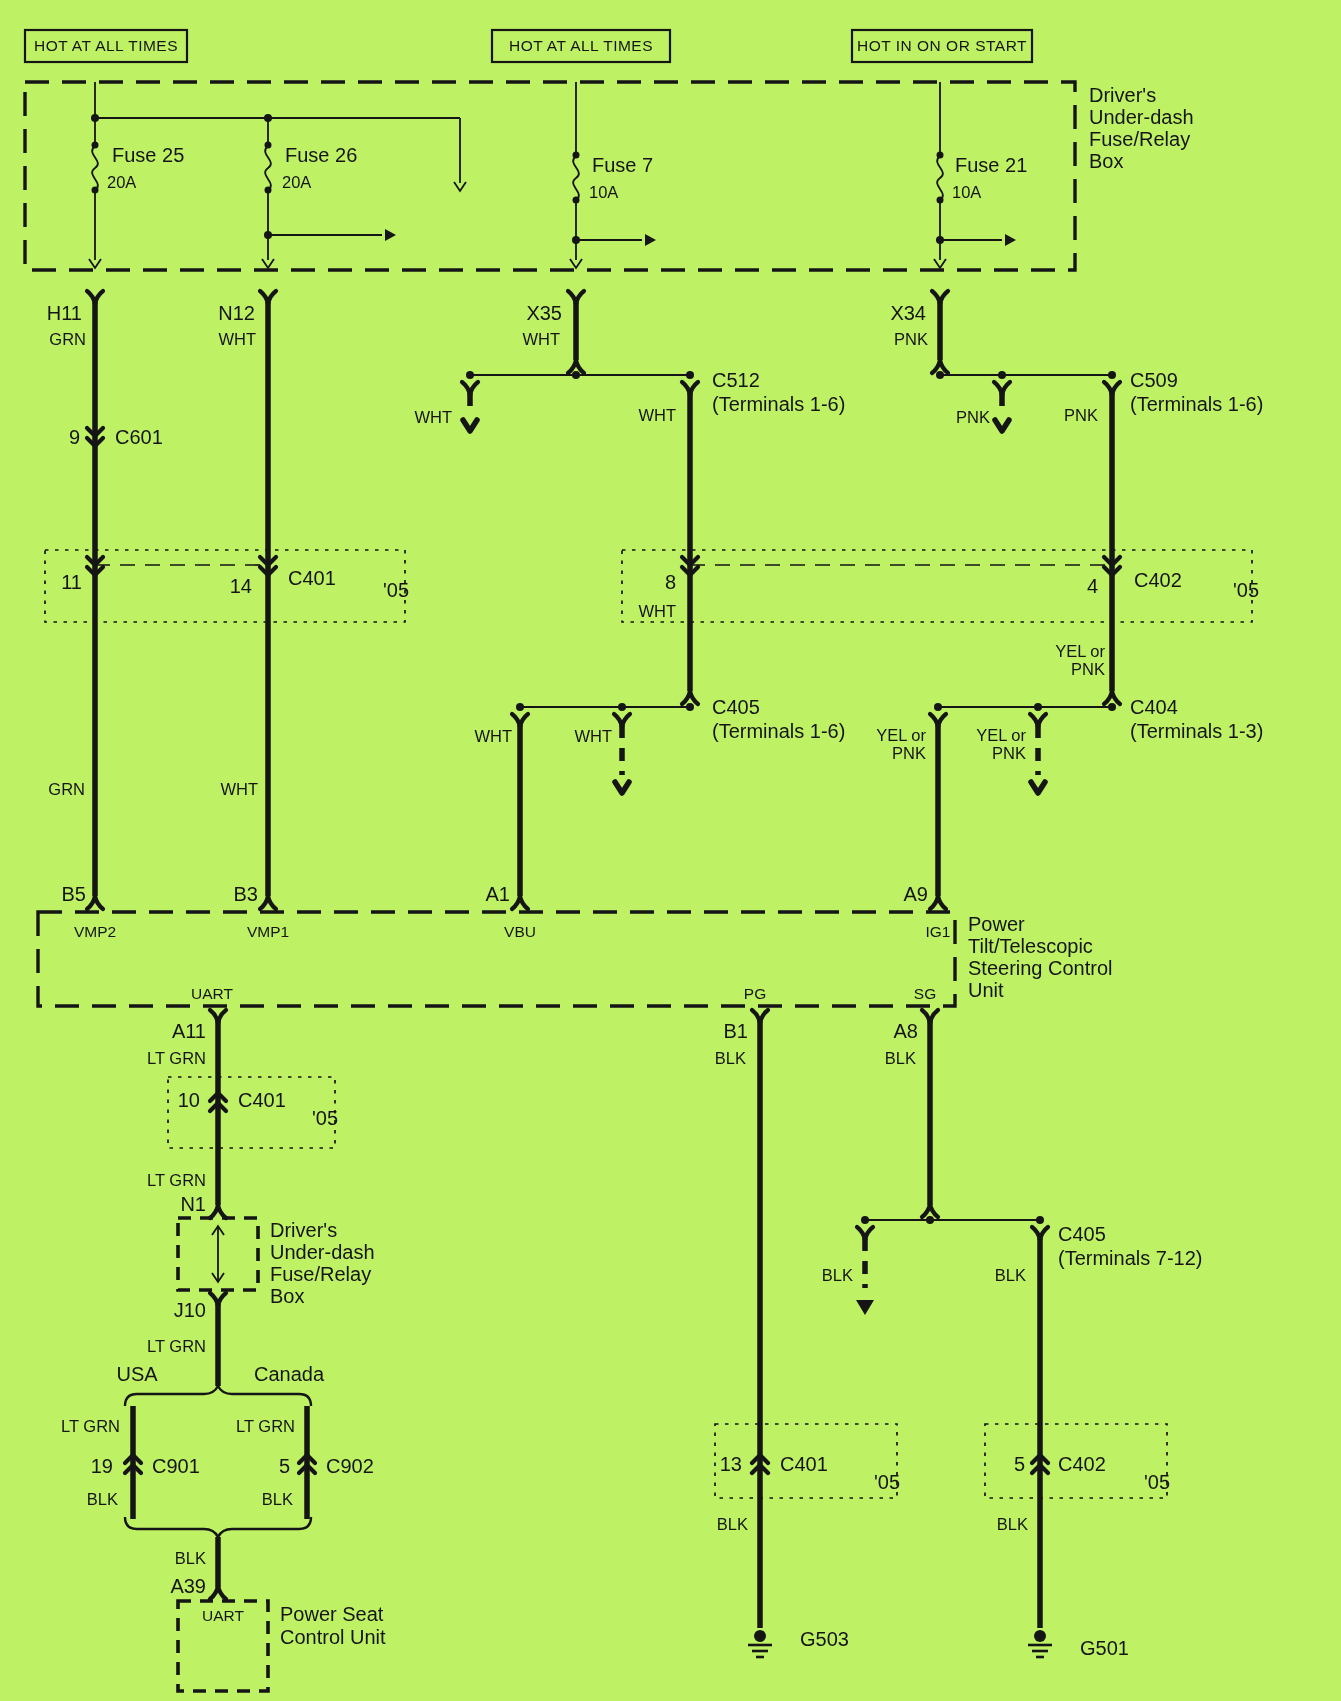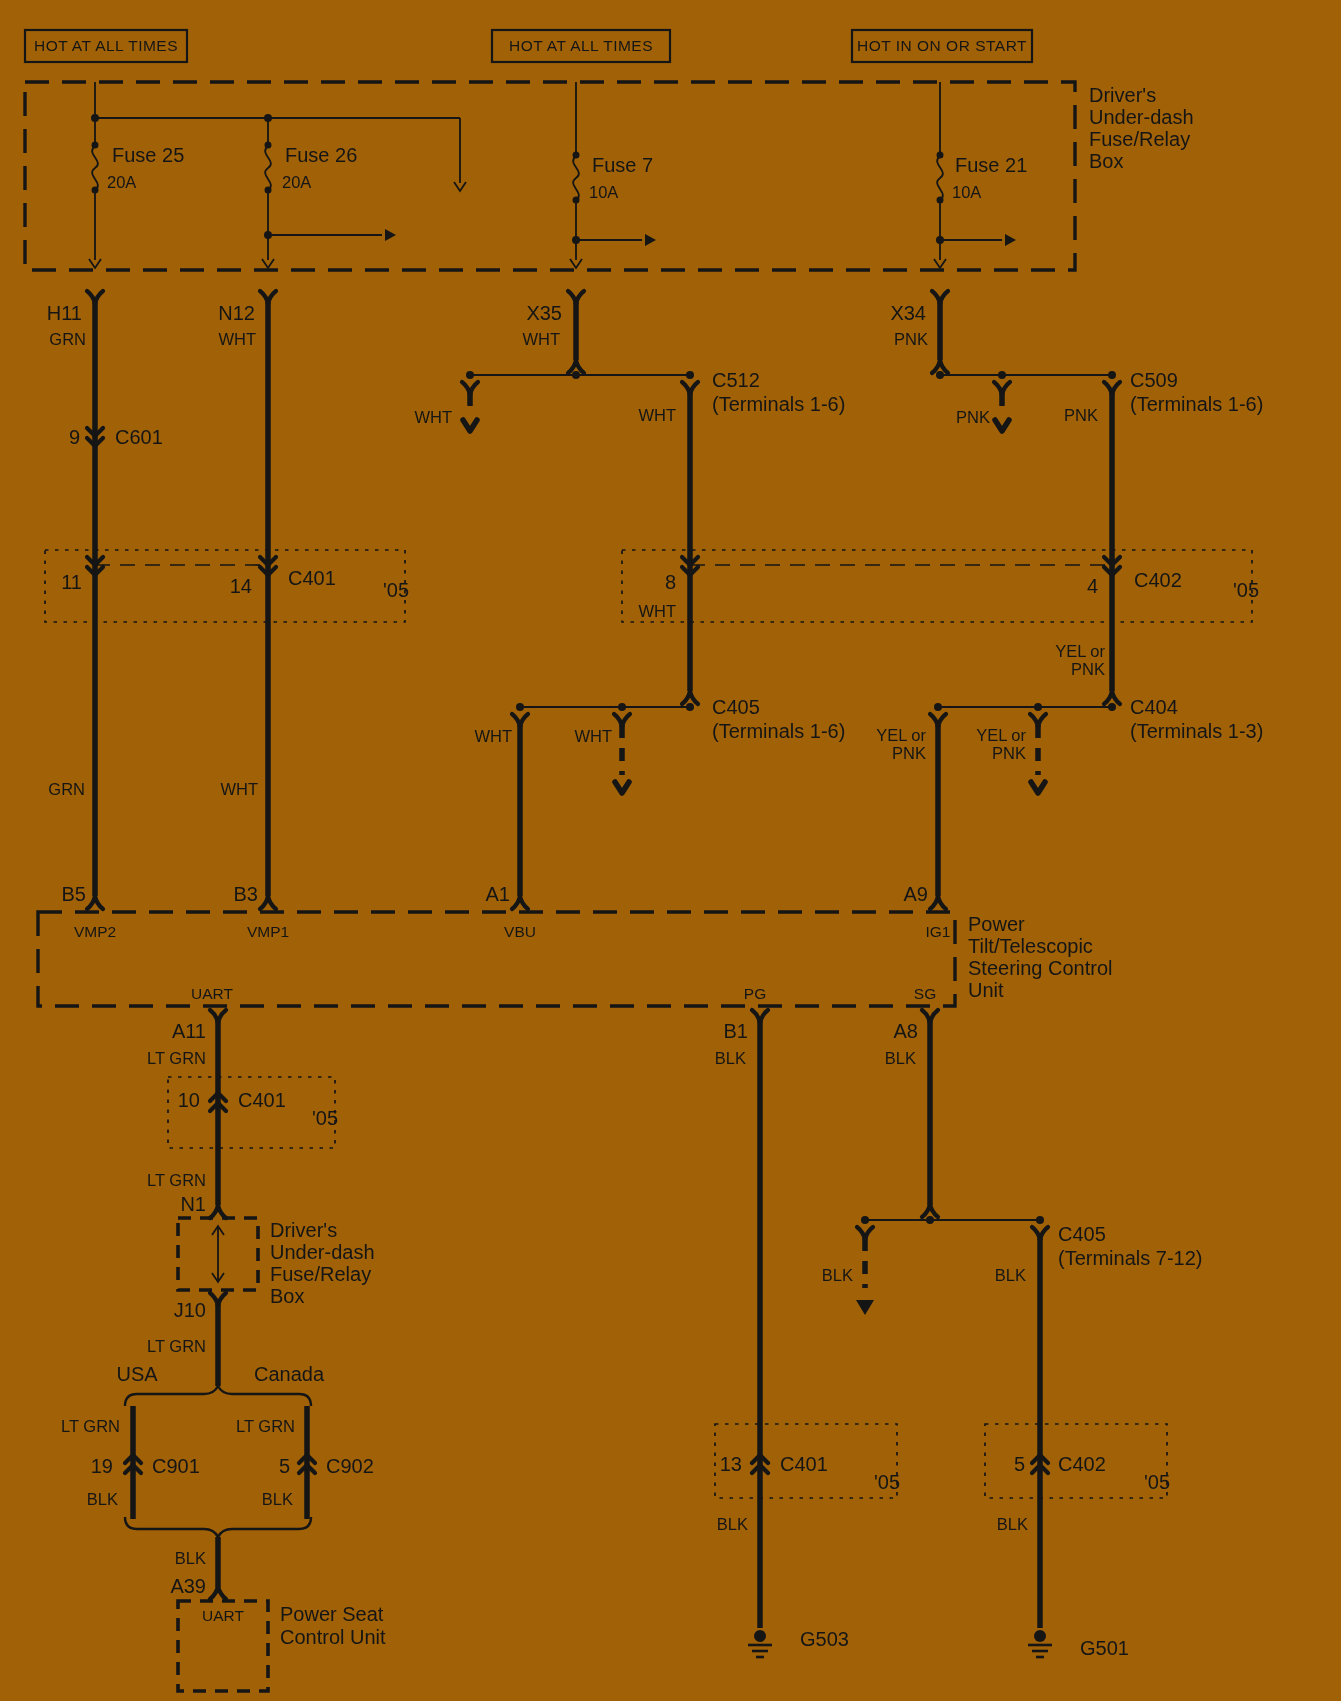--- a/index.html
+++ b/index.html
@@ -1,16 +1,16 @@
 <!DOCTYPE html>
 <html><head>
 <meta charset="utf-8">
 <style>
   html,body{margin:0;padding:0;background:#e8e8e8;}
-  .page{width:1341px;height:1701px;background:#a16207;position:relative;margin:0 auto;}
+  .page{width:1341px;height:1701px;background:#bef264;position:relative;margin:0 auto;}
   svg{display:block;}
   svg text{font-family:"Liberation Sans","DejaVu Sans",sans-serif;fill:#151515;}
   .lbl{font-size:20px;}
   .clr{font-size:16.5px;}
   .sig{font-size:15.5px;}
   .pwr{font-size:15.5px;letter-spacing:.5px;}
   .w{stroke:#151515;stroke-width:5.5;fill:none;}
   .wd{stroke:#151515;stroke-width:5.5;fill:none;stroke-dasharray:13 10;}
   .ln{stroke:#151515;stroke-width:1.8;fill:none;}
   .link{stroke:#151515;stroke-width:1.7;fill:none;stroke-dasharray:15 10;}

